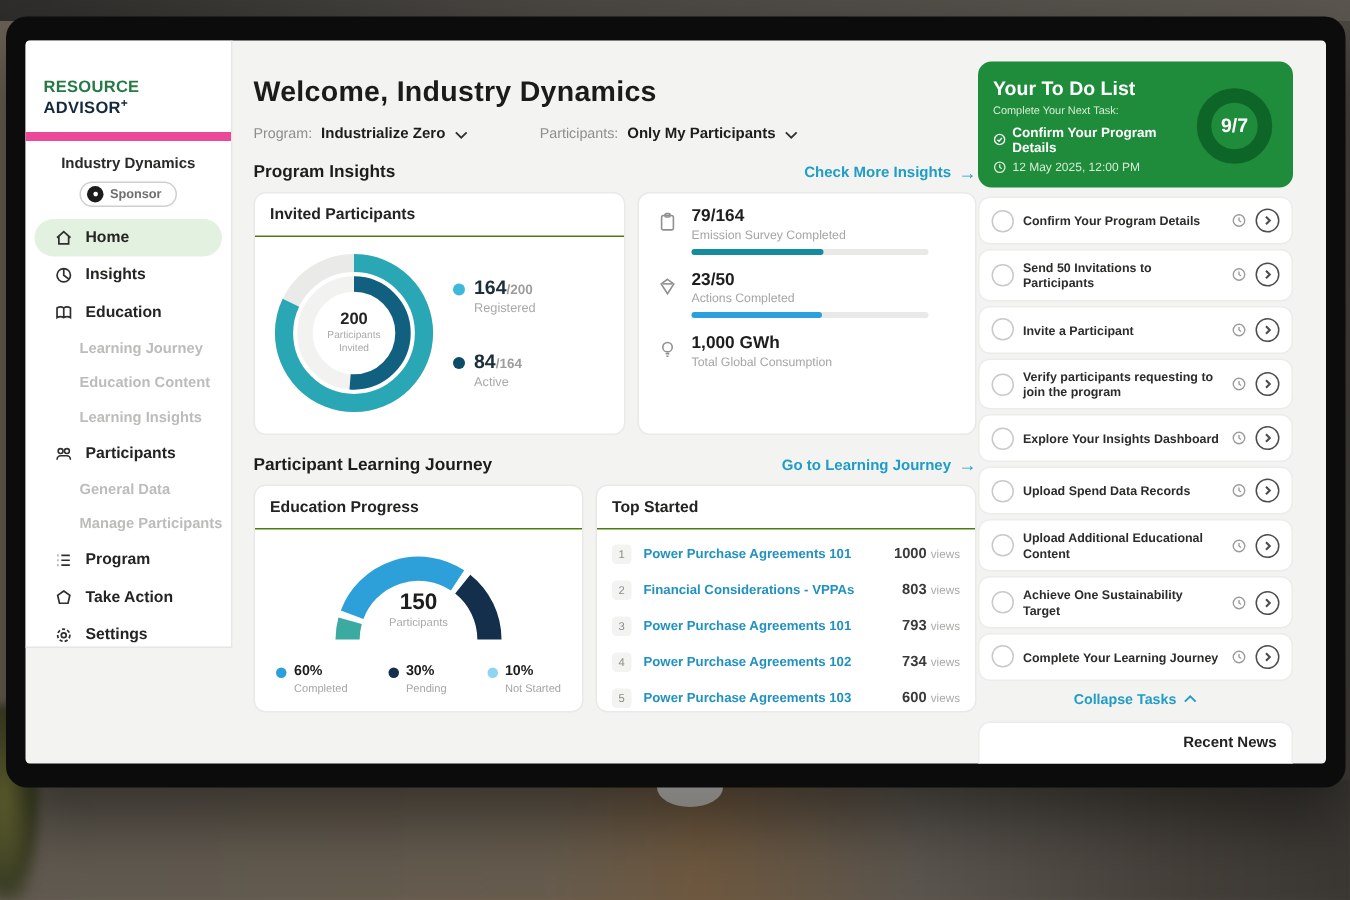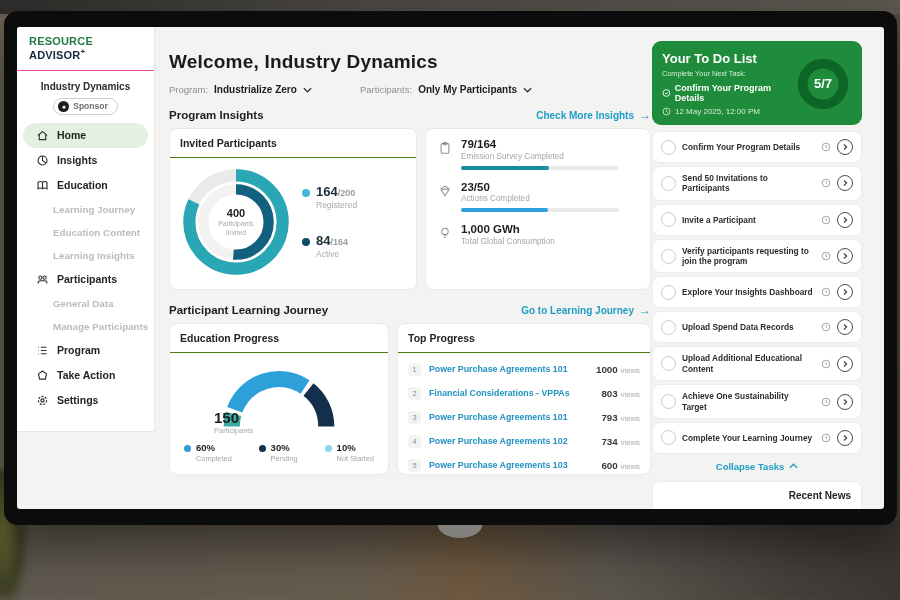--- a/index.html
+++ b/index.html
@@ -16,21 +16,21 @@
   .stand{position:absolute;left:438px;top:512px;width:44px;height:26px;z-index:1;
     background:linear-gradient(#f2f2f0,#b5b3ae);border-radius:50%;}
   
   .monitor{position:absolute;left:4px;top:11px;width:893px;height:514px;background:#0c0c0c;
     border-radius:14px;z-index:2;box-shadow:0 22px 45px rgba(0,0,0,.45);}
   .screen{position:absolute;left:13px;top:16px;width:867px;height:482px;background:#f3f3f1;
     border-radius:3px;overflow:hidden;}
   
   .sidebar{position:absolute;left:0;top:0;width:138px;height:100%;}
   .side-panel{background:#fff;border-right:1px solid #e6e6e4;border-bottom:1px solid #e6e6e4;height:404px;}
-  .logo{padding:8px 12px 9px;border-bottom:1px solid #ec4899;font-weight:700;font-size:11px;letter-spacing:.2px;}
+  .logo{padding:25px 12px 9px;border-bottom:6px solid #ec4899;font-weight:700;font-size:11px;letter-spacing:.2px;}
   .logo-res{color:#267a45;} .logo-adv{color:#15293e;} .logo sup{color:#15293e;font-size:8px;font-weight:700;}
   .org{font-size:10px;font-weight:700;color:#2a2a28;text-align:center;margin-top:10px;}
   .sponsor-pill{display:flex;align-items:center;gap:4px;border:1px solid #cfcfcd;border-radius:10px;
     padding:2px 9px 2px 4px;width:max-content;margin:6px auto 8px;}
   .sponsor-dot{width:11px;height:11px;border-radius:50%;background:#1c1c1a;color:#fff;font-size:7px;
     display:flex;align-items:center;justify-content:center;}
   .sponsor-pill span:last-child{font-size:8.5px;color:#6f6f6d;font-weight:700;}
   .nav{display:flex;flex-direction:column;margin-top:2px;}
   .nav-item{display:flex;align-items:center;gap:8px;height:25px;padding-left:13px;margin:0 6px;
     font-size:10.5px;font-weight:700;color:#242422;cursor:pointer;border-radius:13px;}
@@ -72,21 +72,21 @@
   
   .stats-body{padding:9px 12px 0;}
   .stat-row{display:flex;gap:9px;margin-bottom:11px;}
   .stat-ico{color:#8f8f8d;margin-top:3px;}
   .stat-val{font-size:11.5px;font-weight:700;color:#1d1d1b;line-height:1.1;}
   .stat-label{font-size:8.2px;color:#a5a5a3;margin-top:1px;}
   .bar-track{width:158px;height:4px;border-radius:2px;background:#e9e9e7;margin-top:5px;}
   .bar-fill{height:100%;border-radius:2px;}
   
   .gauge-wrap{position:relative;width:130px;margin:10px auto 0;}
-  .gauge-center{position:absolute;left:0;right:0;bottom:0;text-align:left;}
+  .gauge-center{position:absolute;left:0;right:0;bottom:16px;text-align:center;}
   .gc-val{font-size:15px;font-weight:700;color:#1d1d1b;line-height:1;}
   .gc-label{font-size:7.5px;color:#a9a9a7;margin-top:1px;}
   .gauge-legend{display:flex;justify-content:space-between;padding:8px 14px 0;}
   .gl-item{display:flex;gap:5px;align-items:flex-start;}
   .gl-dot{width:7px;height:7px;border-radius:50%;margin-top:2px;}
   .gl-pct{font-size:9.5px;font-weight:700;color:#1d1d1b;line-height:1.1;}
   .gl-label{font-size:7.4px;color:#a5a5a3;margin-top:1px;}
   
   .lessons-body{padding:4px 10px 0;}
   .lesson-row{display:flex;align-items:center;gap:8px;height:24px;}
@@ -243,21 +243,21 @@
         <div class="card-title">Invited Participants</div>
         <div class="donut-wrap">
           <div class="donut">
             <svg width="112" height="112" viewBox="0 0 120 120">
               <circle cx="60" cy="60" r="50" fill="none" stroke-width="13" stroke="#eaeae8"></circle>
               <circle id="donut-arc-outer" cx="60" cy="60" r="50" fill="none" stroke-width="13" transform="rotate(-90 60 60)" stroke="#2aa7b5" stroke-dasharray="257.610597594363 314.1592653589793"></circle>
               <circle cx="60" cy="60" r="35" fill="none" stroke-width="11" stroke="#f2f2f0"></circle>
               <circle id="donut-arc-inner" cx="60" cy="60" r="35" fill="none" stroke-width="11" transform="rotate(-90 60 60)" stroke="#11607f" stroke-dasharray="112.63759026285355 219.9114857512855"></circle>
             </svg>
             <div class="donut-center">
-              <div class="dc-val">400</div>
+              <div class="dc-val">200</div>
               <div class="dc-label">Participants Invited</div>
             </div>
           </div>
           <div class="donut-legend">
             <div class="leg-item">
               <span class="leg-dot" style="background-color: rgb(63, 185, 216);"></span>
               <div>
                 <div class="leg-val"><span>164</span><span class="leg-total">/200</span></div>
                 <div class="leg-sub">Registered</div>
               </div>
@@ -359,21 +359,21 @@
             <span class="gl-dot" style="background-color: rgb(142, 213, 242);"></span>
             <div>
                   <div class="gl-pct">10%</div>
             <div class="gl-label">Not Started</div>
                 </div>
           </div>
         </div>
       </div>
 
       <div class="card card-lessons">
-        <div class="card-title">Top Progress</div>
+        <div class="card-title">Top Started</div>
         <div class="lessons-body">
           <div class="lesson-row">
             <span class="rank">1</span>
             <span class="lesson-link">Power Purchase Agreements 101</span>
             <span class="views"><span>1000</span> <span class="views-word">views</span></span>
           </div>
           <div class="lesson-row">
             <span class="rank">2</span>
             <span class="lesson-link">Financial Considerations - VPPAs</span>
             <span class="views"><span>803</span> <span class="views-word">views</span></span>
@@ -415,21 +415,21 @@
                 <circle cx="6" cy="6" r="4.6"></circle>
                 <path d="M6 3.4V6l1.8 1.4"></path>
               </svg>
           <span>12 May 2025, 12:00 PM</span>
         </div>
       </div>
       <div class="th-ring">
         <svg width="58" height="58" viewBox="0 0 60 60">
               <circle cx="30" cy="30" r="21" fill="none" stroke-width="10" stroke="#0e6528"></circle>
             </svg>
-        <div class="th-ring-val">5/7</div>
+        <div class="th-ring-val">9/7</div>
       </div>
     </div>
 
     <div class="task-list">
       <div class="task-row">
         <span class="task-check"></span>
         <span class="task-label">Confirm Your Program Details</span>
         <span class="task-info">
               <svg width="10" height="10" viewBox="0 0 12 12" fill="none" stroke="currentColor" stroke-width="1.1">
                 <circle cx="6" cy="6" r="4.6"></circle>

